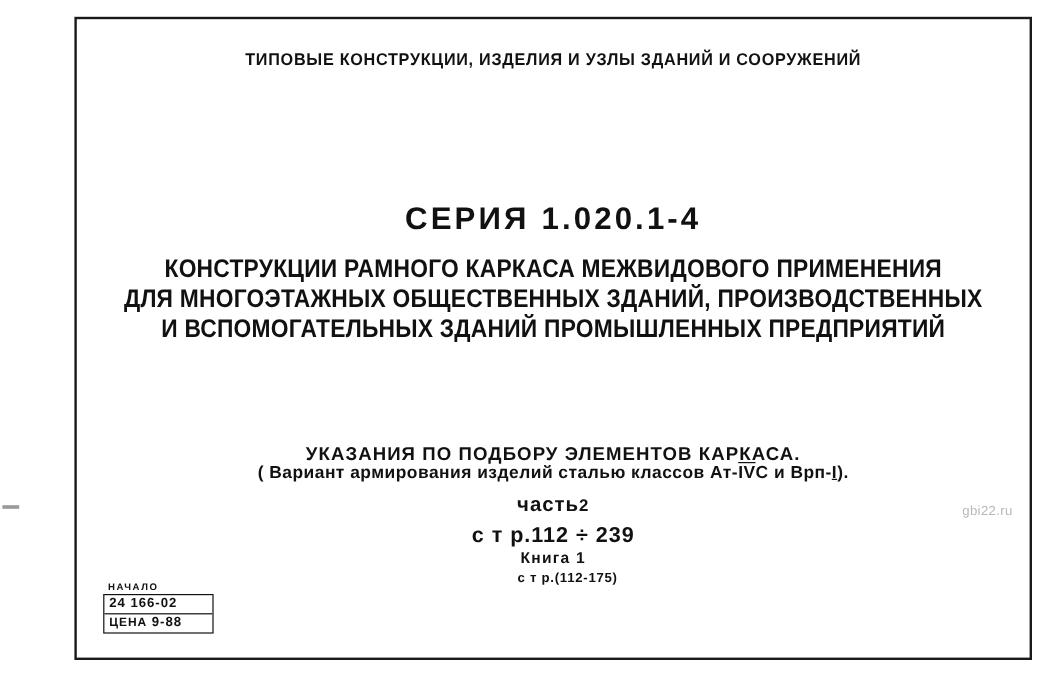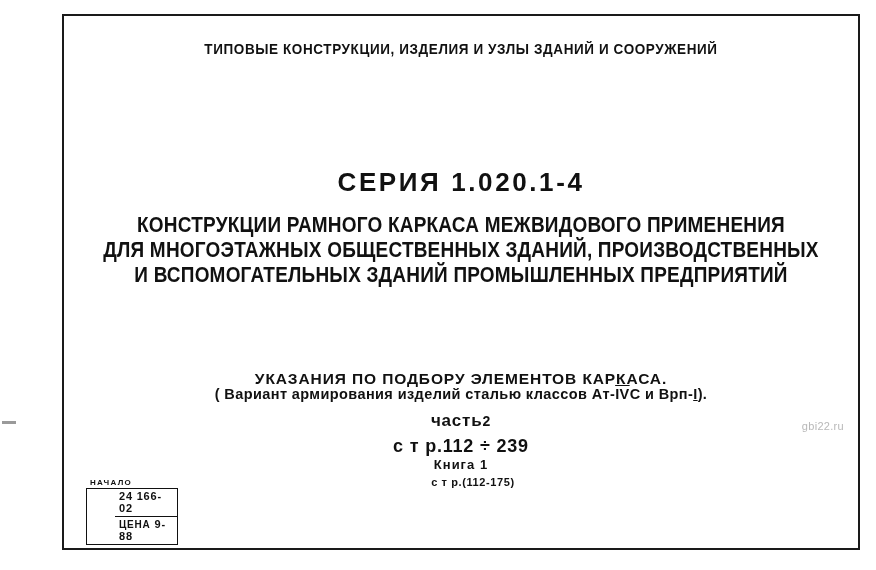--- a/index.html
+++ b/index.html
@@ -157,21 +157,21 @@
     font-size: 11px;
     font-weight: bold;
     letter-spacing: 0.6px;
     padding-left: 12px;
   }
 
   
   .stamp {
     position: absolute;
     left: 22px;
-    bottom: 3px;
+    bottom: 20px;
     width: 92px;
     font-family: "Liberation Sans", sans-serif;
   }
   .stamp-title {
     font-size: 8px;
     font-weight: bold;
     letter-spacing: 1.3px;
     color: #111111;
     margin-left: 4px;
     margin-bottom: 1px;
@@ -180,21 +180,20 @@
     border: 1.5px solid #111111;
     box-sizing: border-box;
   }
   .stamp-row {
     font-size: 11px;
     font-weight: bold;
     letter-spacing: 0.8px;
     color: #111111;
     padding: 1px 4px 2px 4px;
     text-align: left;
-    margin-left: 28px;
   }
   .stamp-row.first {
     border-bottom: 1.5px solid #111111;
   }
   .stamp-row .lbl {
     font-size: 10px;
     letter-spacing: 0.8px;
     text-align: right;
   }
 

